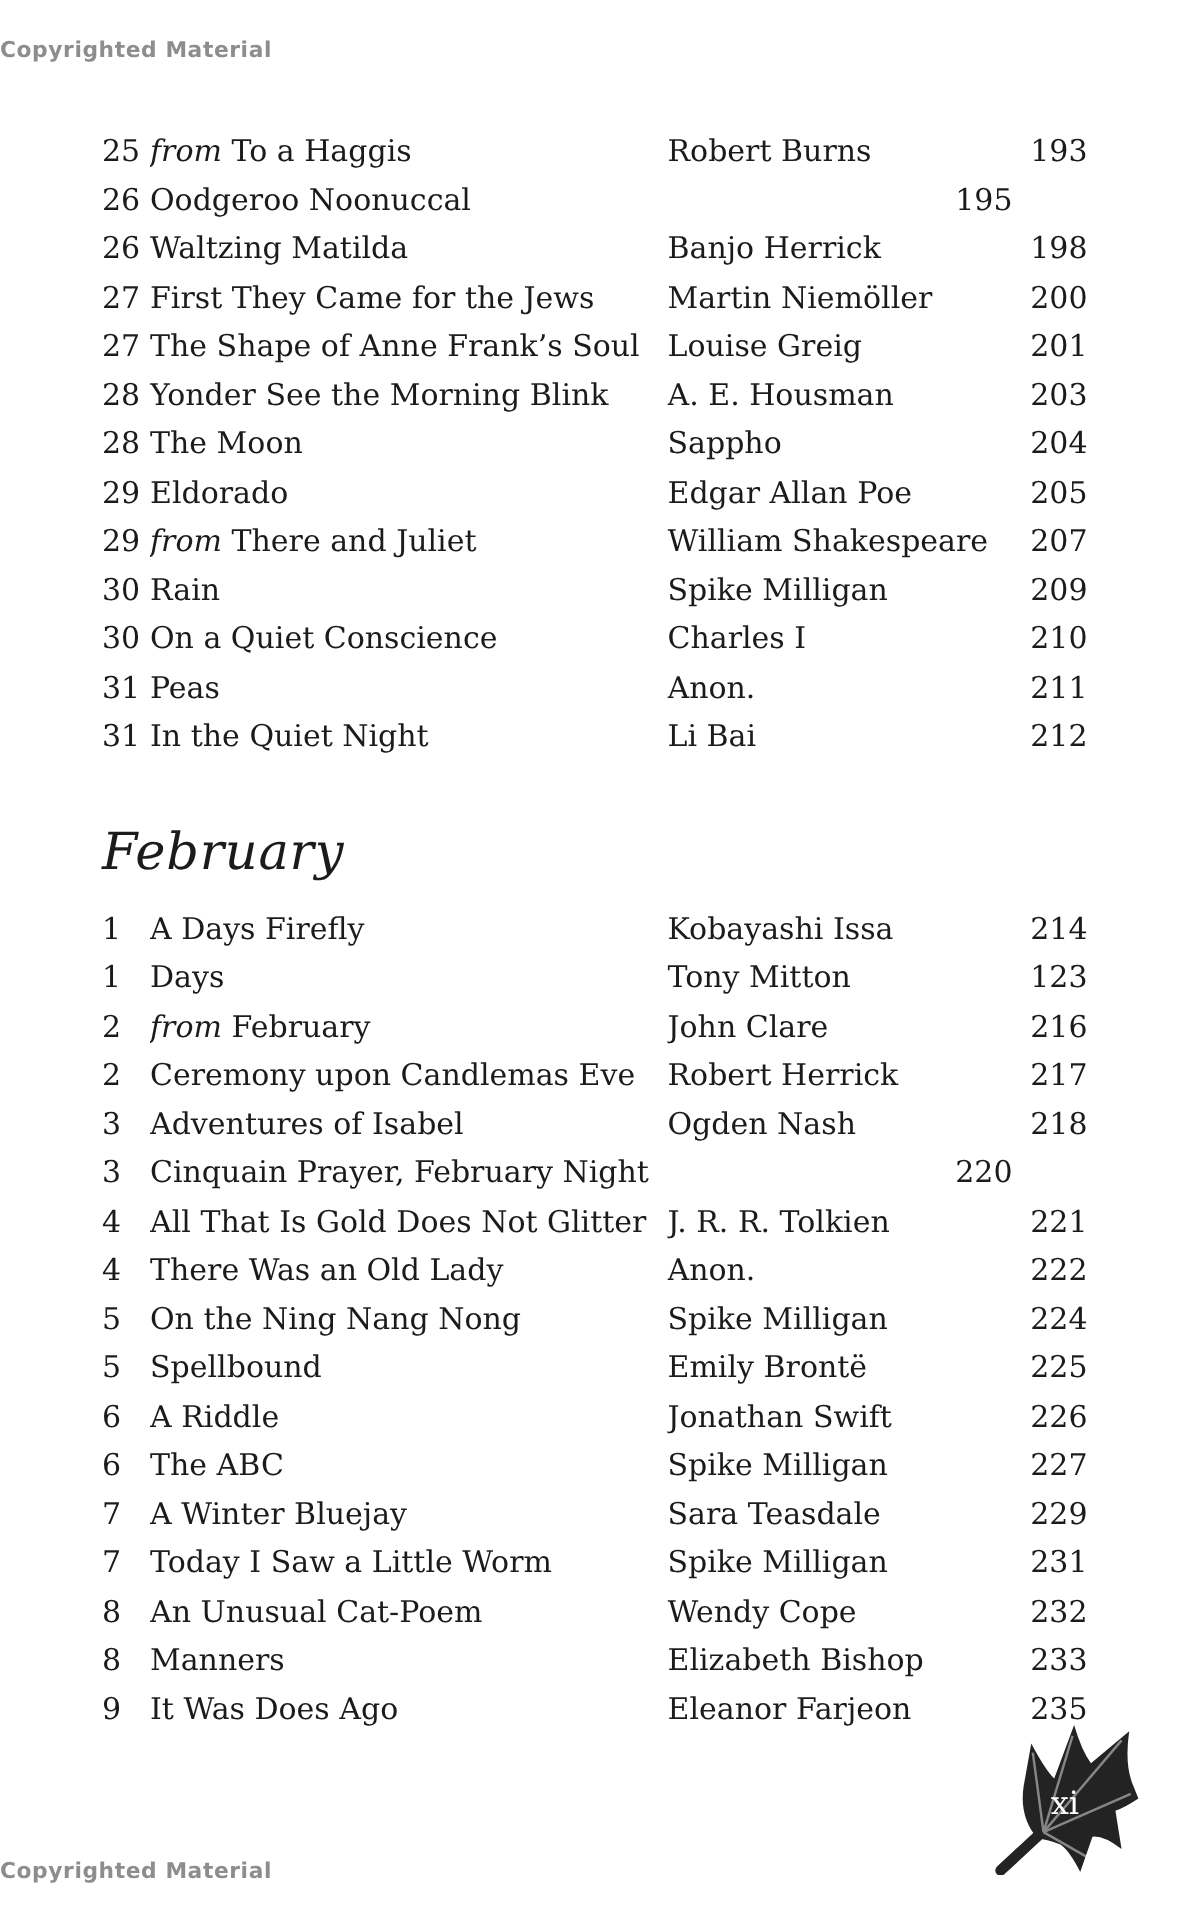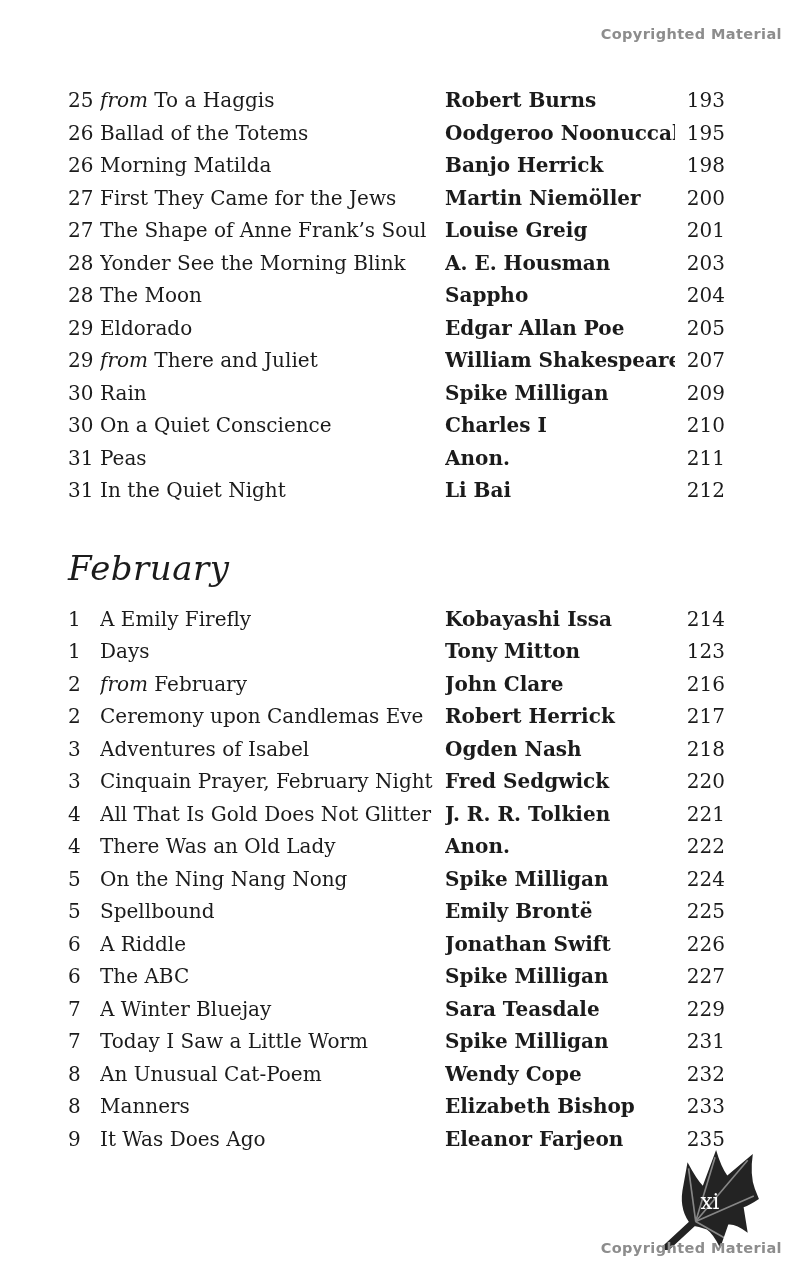--- a/index.html
+++ b/index.html
@@ -6,21 +6,21 @@
   body{
     width:800px;height:1282px;
     background:#ffffff;
     font-family:"DejaVu Serif", serif;
     color:#1b1b1b;
     position:relative;
     overflow:hidden;
   }
   .copyright{
     position:absolute;left:0;width:782px;
-    text-align:right;
+    text-align:left;
     font-family:"DejaVu Sans", "Liberation Sans", sans-serif;
     font-weight:bold;
     font-size:14.5px;
     letter-spacing:0.4px;
     color:#8d8d8d;
   }
   .copyright.top{top:26px;}
   .copyright.bottom{top:1240px;}
   #toc{
     position:absolute;
@@ -40,21 +40,21 @@
     display:grid;
     grid-template-columns:32px 345px 1fr 50px;
     align-items:baseline;
     line-height:32.5px;
     font-size:20px;
     white-space:nowrap;
   }
   .date-cell{text-align:left;}
   .title-cell{overflow:hidden;}
   .title-cell em{font-style:italic;}
-  .author-cell{overflow:hidden;font-weight:bold;}
+  .author-cell{overflow:hidden;}
   .page-cell{text-align:right;}
   #leaf{
     position:absolute;
     left:660px;
     top:1148px;
     width:104px;
     height:102px;
   }
 </style>
 </head>
@@ -64,27 +64,26 @@
 
 <div id="toc">
     <div class="toc-row">
       <span class="date-cell">25</span>
       <span class="title-cell"><em>from</em> <span>To a Haggis</span></span>
       <span class="author-cell">Robert Burns</span>
       <span class="page-cell">193</span>
     </div>
     <div class="toc-row">
       <span class="date-cell">26</span>
-      <span class="title-cell"><span>Ballad of the Totems</span></span>
       <span class="author-cell">Oodgeroo Noonuccal</span>
       <span class="page-cell">195</span>
     </div>
     <div class="toc-row">
       <span class="date-cell">26</span>
-      <span class="title-cell"><span>Morning Matilda</span></span>
+      <span class="title-cell"><span>Waltzing Matilda</span></span>
       <span class="author-cell">Banjo Herrick</span>
       <span class="page-cell">198</span>
     </div>
     <div class="toc-row">
       <span class="date-cell">27</span>
       <span class="title-cell"><span>First They Came for the Jews</span></span>
       <span class="author-cell">Martin Niemöller</span>
       <span class="page-cell">200</span>
     </div>
     <div class="toc-row">
@@ -137,21 +136,21 @@
     </div>
     <div class="toc-row">
       <span class="date-cell">31</span>
       <span class="title-cell"><span>In the Quiet Night</span></span>
       <span class="author-cell">Li Bai</span>
       <span class="page-cell">212</span>
     </div>
     <div class="section-heading">February</div>
     <div class="toc-row">
       <span class="date-cell">1</span>
-      <span class="title-cell"><span>A Emily Firefly</span></span>
+      <span class="title-cell"><span>A Days Firefly</span></span>
       <span class="author-cell">Kobayashi Issa</span>
       <span class="page-cell">214</span>
     </div>
     <div class="toc-row">
       <span class="date-cell">1</span>
       <span class="title-cell"><span>Days</span></span>
       <span class="author-cell">Tony Mitton</span>
       <span class="page-cell">123</span>
     </div>
     <div class="toc-row">
@@ -168,21 +167,20 @@
     </div>
     <div class="toc-row">
       <span class="date-cell">3</span>
       <span class="title-cell"><span>Adventures of Isabel</span></span>
       <span class="author-cell">Ogden Nash</span>
       <span class="page-cell">218</span>
     </div>
     <div class="toc-row">
       <span class="date-cell">3</span>
       <span class="title-cell"><span>Cinquain Prayer, February Night</span></span>
-      <span class="author-cell">Fred Sedgwick</span>
       <span class="page-cell">220</span>
     </div>
     <div class="toc-row">
       <span class="date-cell">4</span>
       <span class="title-cell"><span>All That Is Gold Does Not Glitter</span></span>
       <span class="author-cell">J. R. R. Tolkien</span>
       <span class="page-cell">221</span>
     </div>
     <div class="toc-row">
       <span class="date-cell">4</span>

